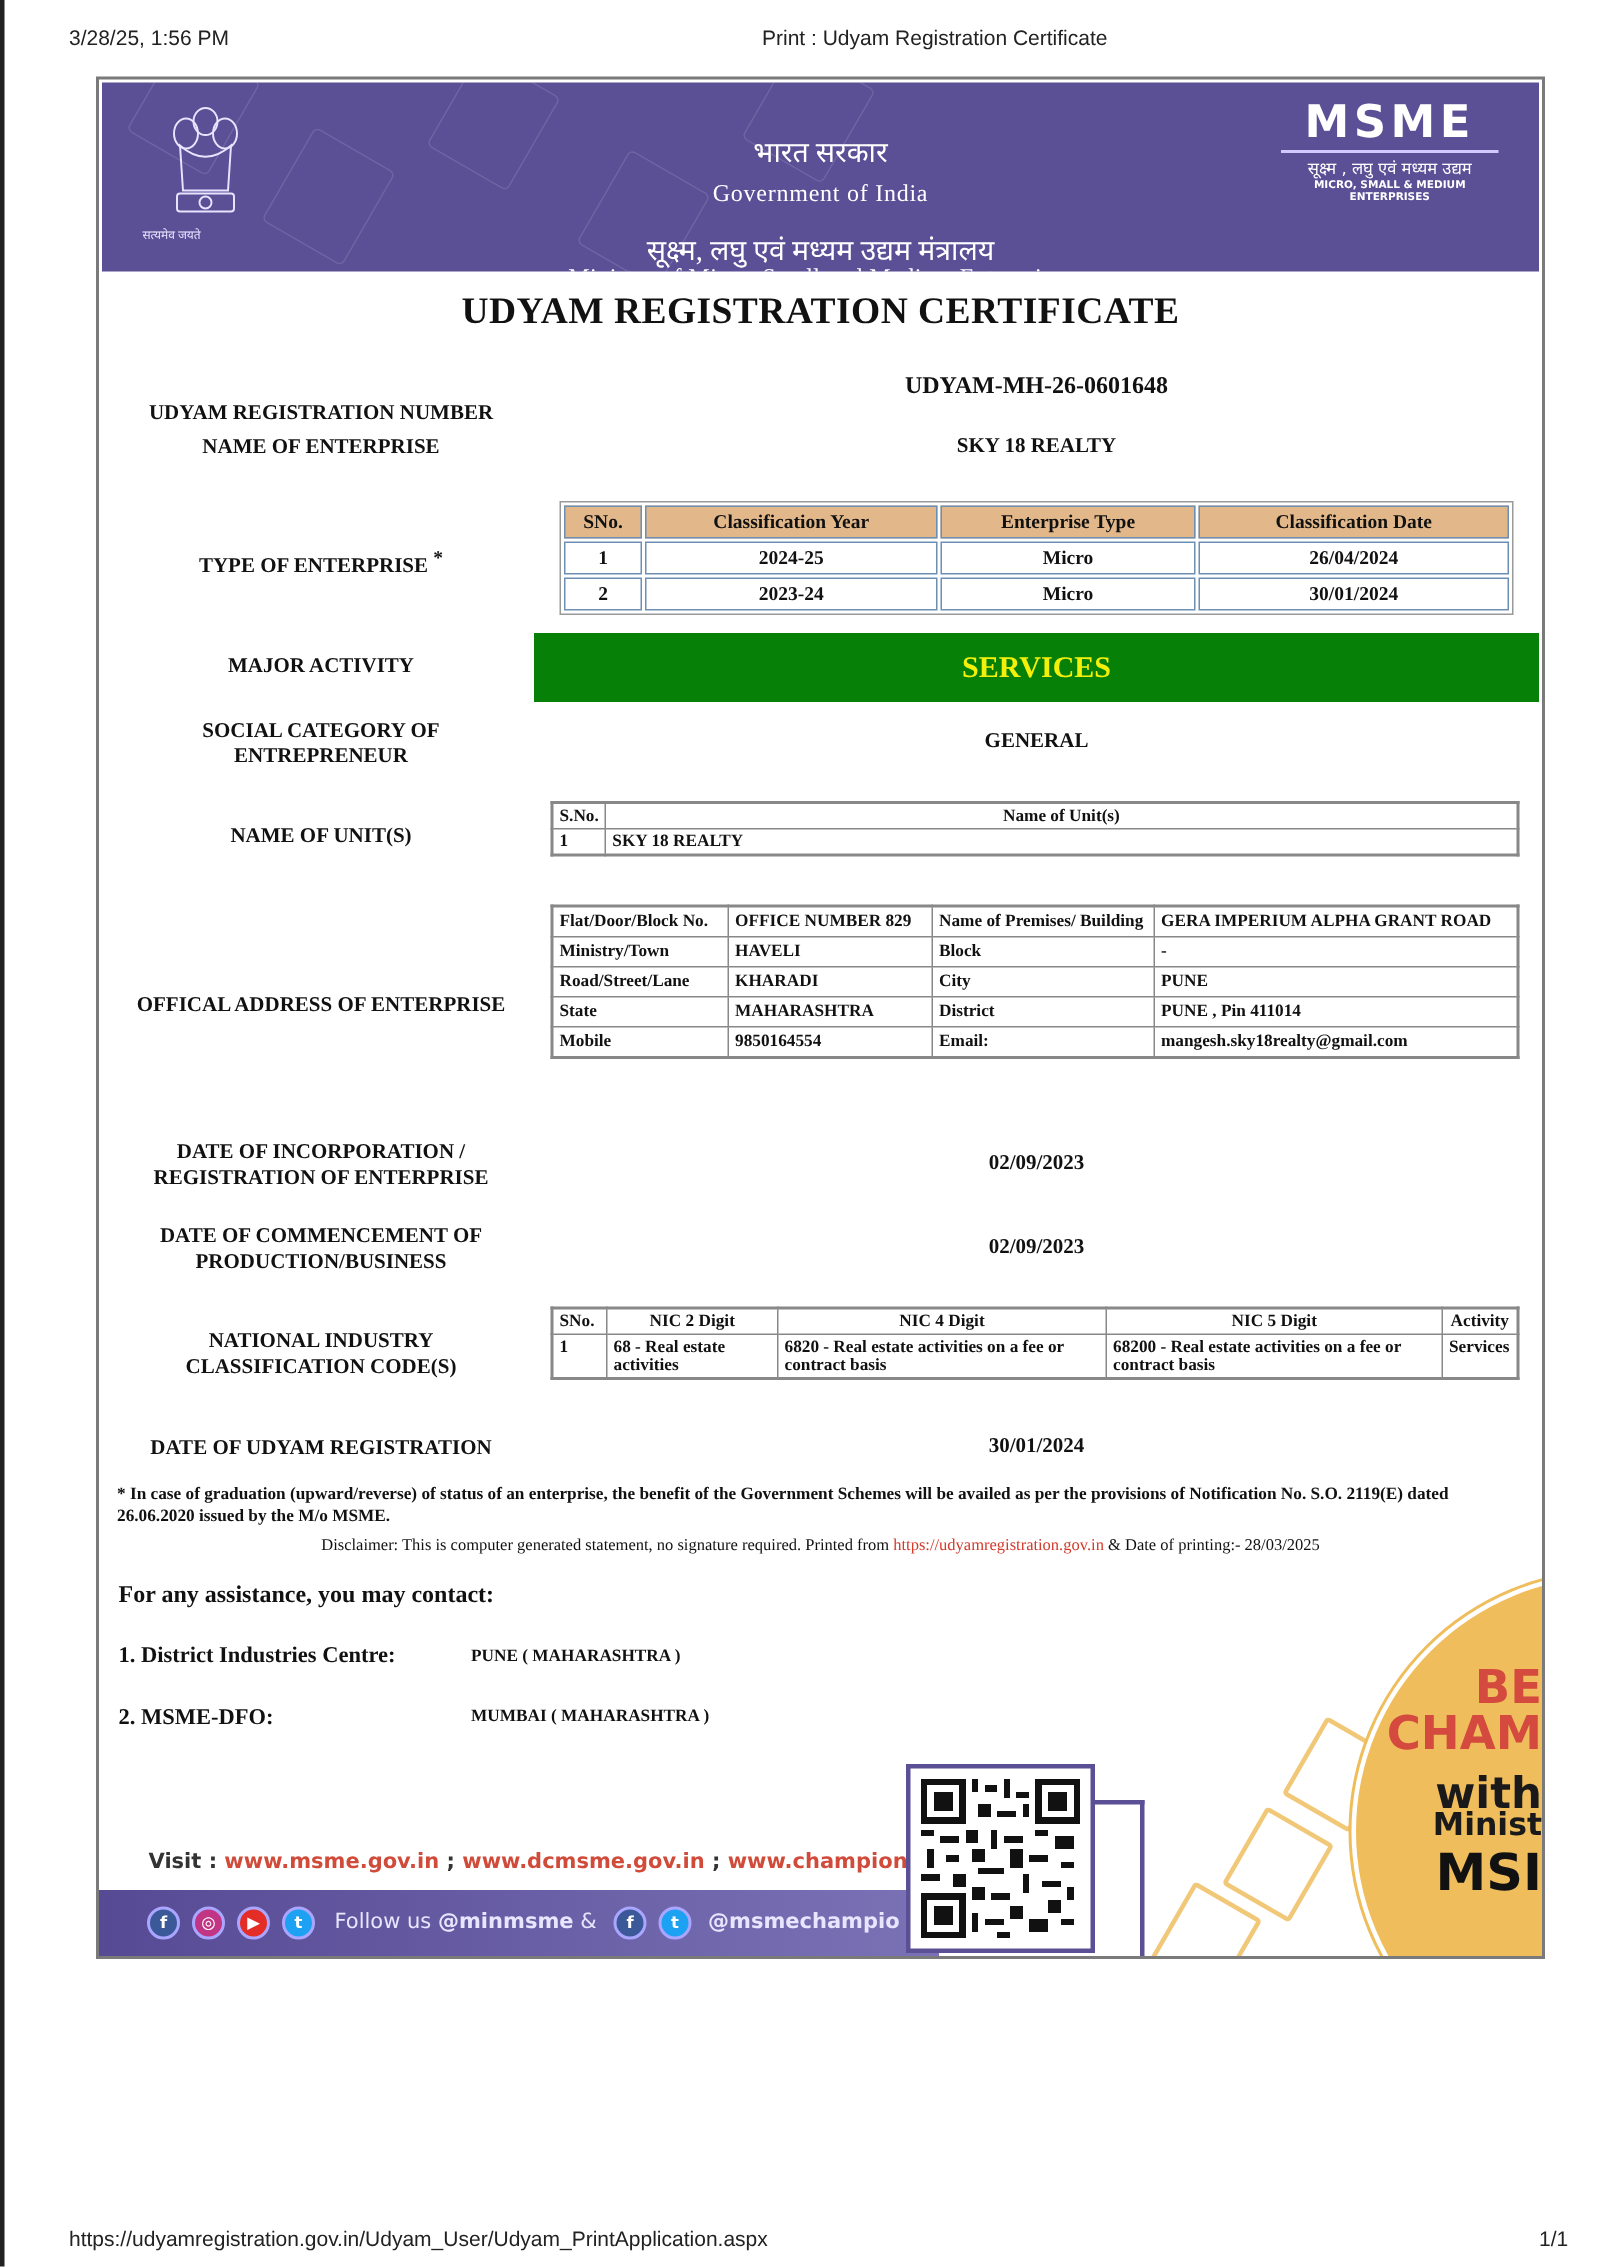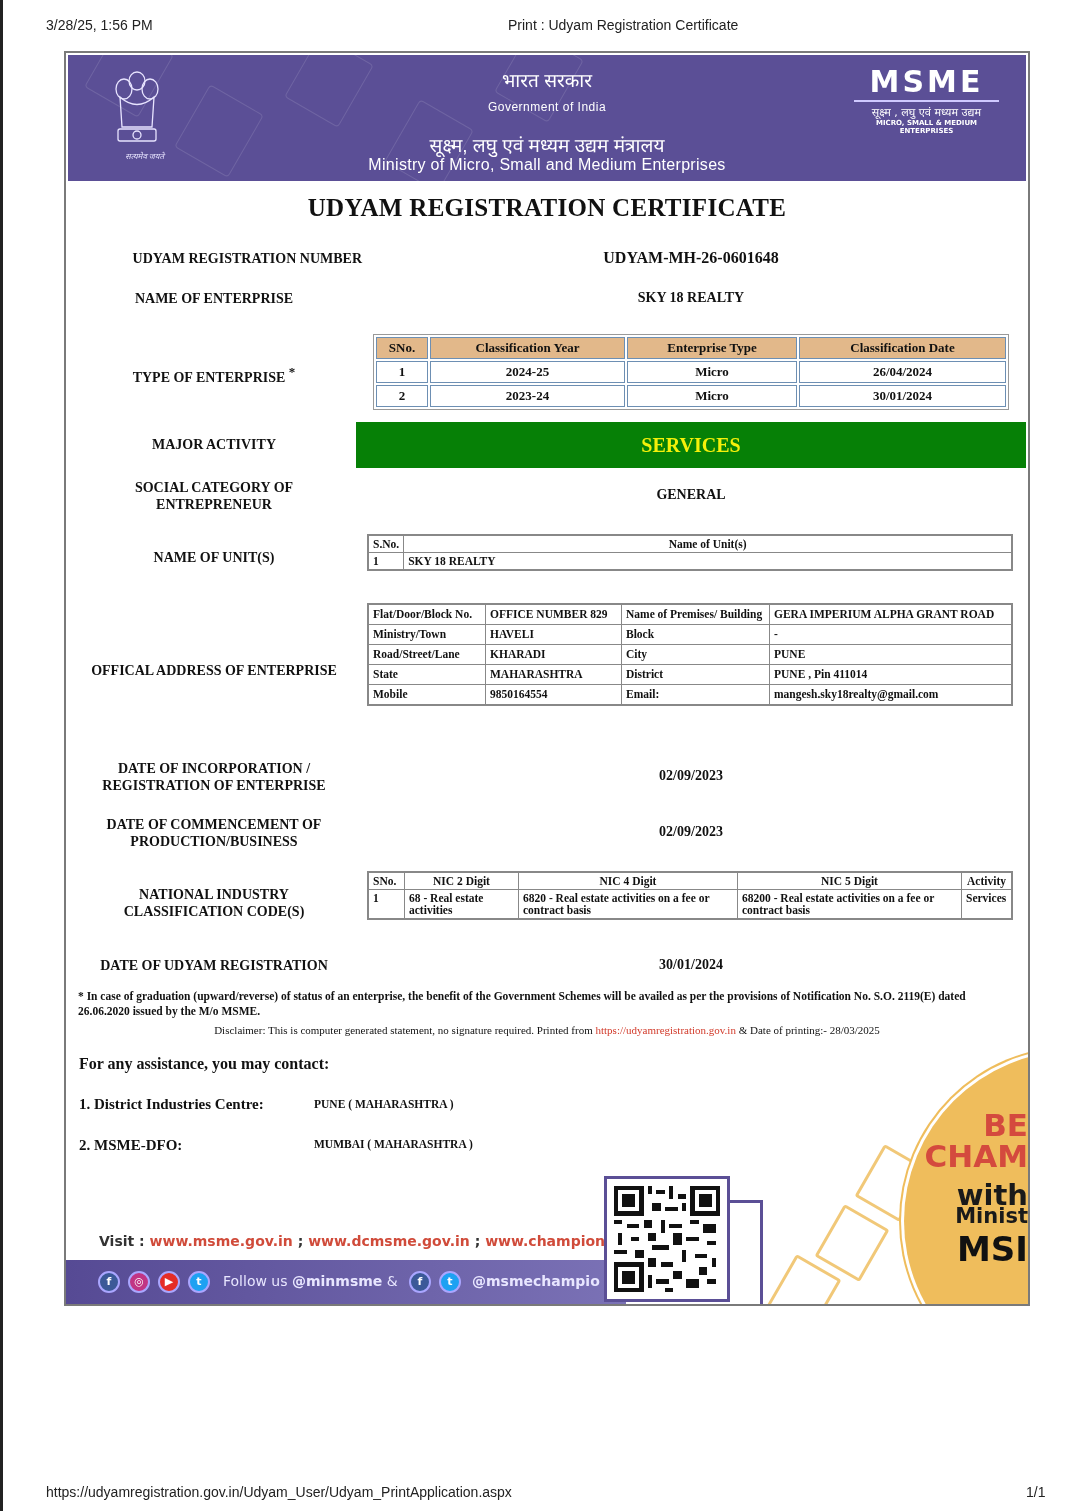--- a/index.html
+++ b/index.html
@@ -14,24 +14,24 @@
   .cert {
     position: absolute; left: 64px; top: 51px; width: 962px; height: 1251px;
     border: 2px solid #7a7a7a; background: #fff; overflow: hidden;
   }
   .banner {
     position: absolute; left: 2px; top: 2px; width: 958px; height: 126px;
     background: #5b4f96; overflow: hidden;
   }
   .hex { position: absolute; border: 1px solid rgba(255,255,255,0.12); width: 60px; height: 70px; transform: rotate(30deg); border-radius: 4px; }
   .emblem { position: absolute; left: 44px; top: 12px; width: 50px; height: 95px; }
-  .emblem-cap { position: absolute; left: 44px; top: 95px; width: 52px; font-size: 8px; color: #e8e4ff; text-align: right; font-style: italic; }
-  .banner-text { position: absolute; left: 0; width: 958px; text-align: center; color: #fff; font-family: Liberation Sans, sans-serif; }
+  .emblem-cap { position: absolute; left: 27px; top: 95px; width: 52px; font-size: 8px; color: #e8e4ff; text-align: left; }
+  .banner-text { position: absolute; left: 0; width: 958px; text-align: center; color: #fff; font-family: Liberation Serif, serif; margin-top: 21px; }
   .bt1 { top: 12px; font-size: 19px; }
-  .bt2 { top: 45px; font-size: 12px; letter-spacing: 0.5px; }
+  .bt2 { top: 45px; font-size: 16px; letter-spacing: 0.5px; }
   .bt3 { top: 77px; font-size: 19px; }
   .bt4 { top: 101px; font-size: 16px; letter-spacing: 0.3px; }
   .msme-logo { position: absolute; left: 786px; top: 12px; width: 145px; color: #fff; }
   .msme-word { font-family: "DejaVu Sans", sans-serif; font-weight: bold; font-size: 30px; letter-spacing: 3px; line-height: 30px; text-align: center; }
   .msme-rule { height: 2px; background: #cfc9ff; margin: 3px 0 2px; }
   .msme-hin { font-size: 11px; text-align: center; font-family: "DejaVu Sans", sans-serif; }
   .msme-eng { font-size: 7px; text-align: center; font-family: "DejaVu Sans", sans-serif; font-weight: bold; }
 
   .title { position: absolute; top: 141px; left: 0; width: 962px; text-align: center; font-size: 25px; font-weight: bold; letter-spacing: 0.3px; }
 
@@ -119,21 +119,21 @@
     <div class="msme-logo">
       <div class="msme-word">MSME</div>
       <div class="msme-rule"></div>
       <div class="msme-hin">सूक्ष्म , लघु एवं मध्यम उद्यम</div>
       <div class="msme-eng">MICRO, SMALL &amp; MEDIUM ENTERPRISES</div>
     </div>
   </div>
 
   <div class="title">UDYAM REGISTRATION CERTIFICATE</div>
 
-  <div class="lbl" style="top:197px;text-align:right;">UDYAM REGISTRATION NUMBER</div>
+  <div class="lbl" style="top:214px;">UDYAM REGISTRATION NUMBER</div>
   <div class="val" style="top:196px;font-size:16px;">UDYAM-MH-26-0601648</div>
 
   <div class="lbl" style="top:237px;">NAME OF ENTERPRISE</div>
   <div class="val" style="top:237px;">SKY 18 REALTY</div>
 
   <div class="lbl" style="top:310px;">
     <span>TYPE OF ENTERPRISE</span>
     <span class="asterisk">*</span>
   </div>
 

